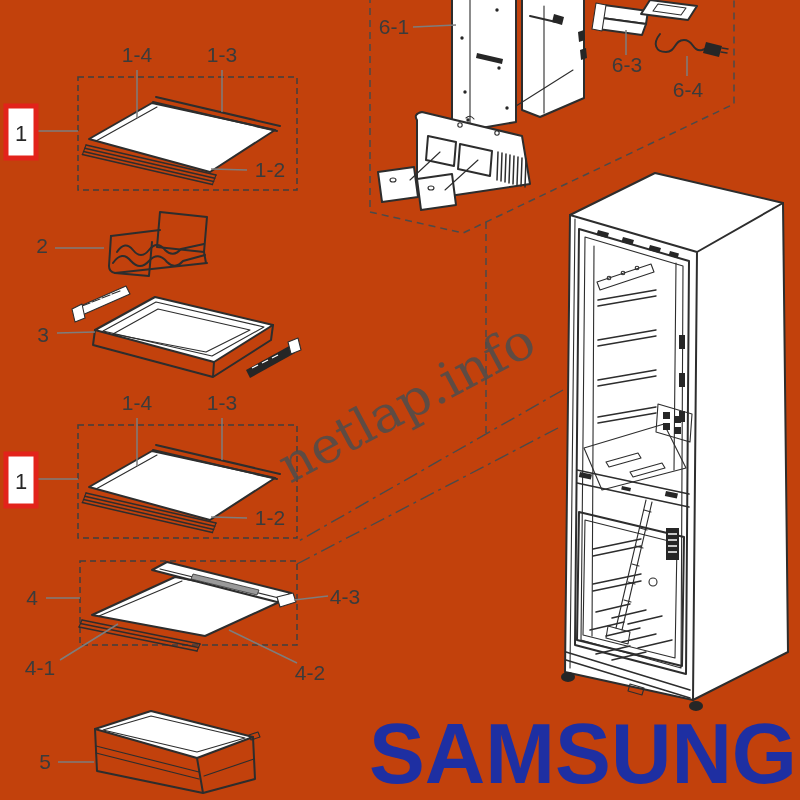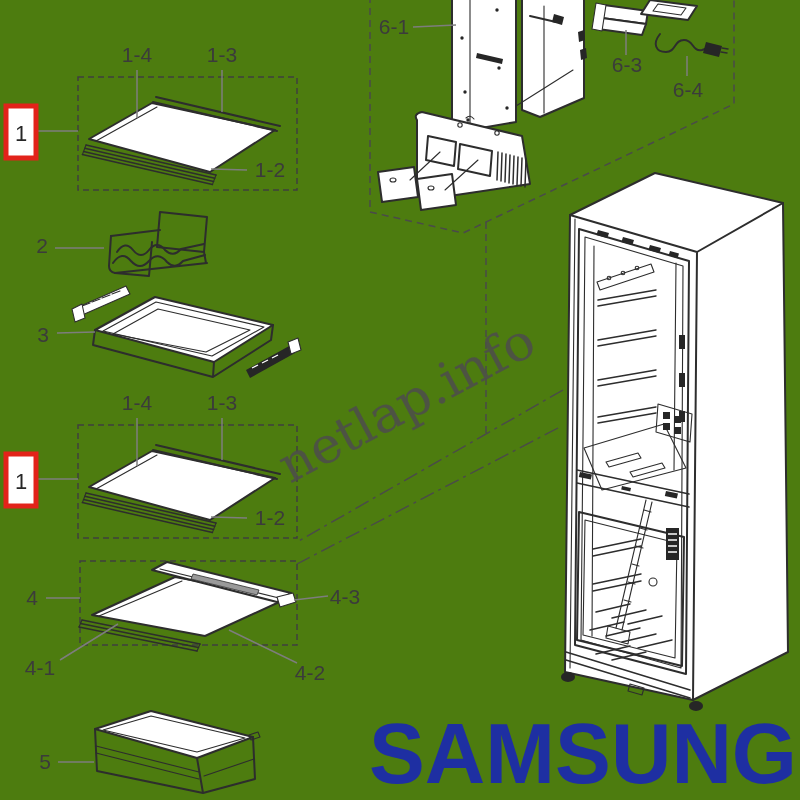--- a/index.html
+++ b/index.html
@@ -1,16 +1,16 @@
 <!DOCTYPE html>
 <html><head>
 <meta charset="utf-8">
 <style>
   html,body{margin:0;padding:0;background:#fff;}
-  #stage{position:relative;width:800px;height:800px;background:#4d7c0f;overflow:hidden;}
+  #stage{position:relative;width:800px;height:800px;background:#c2410c;overflow:hidden;}
   svg{display:block;}
   .ln{fill:none;stroke:#2d2d2d;stroke-width:2;stroke-linecap:round;stroke-linejoin:round}
   .lnf{fill:#ffffff;stroke:#2d2d2d;stroke-width:2;stroke-linejoin:round}
   .ln15{fill:none;stroke:#2d2d2d;stroke-width:1.5;stroke-linecap:round}
   .thin{fill:none;stroke:#2d2d2d;stroke-width:1.1;stroke-linecap:round;stroke-linejoin:round}
   .thinf{fill:#ffffff;stroke:#2d2d2d;stroke-width:1.1;stroke-linejoin:round}
   .leader{stroke:#7d7d7d;stroke-width:1.5;fill:none}
   .dashbox{fill:none;stroke:#3f3f3f;stroke-width:1.5;stroke-dasharray:6 4}
   .dash2{fill:none;stroke:#4a4a4a;stroke-width:1.5;stroke-dasharray:7 5}
   .dashdot{fill:none;stroke:#4a4a4a;stroke-width:1.4;stroke-dasharray:15 5 3 5}

